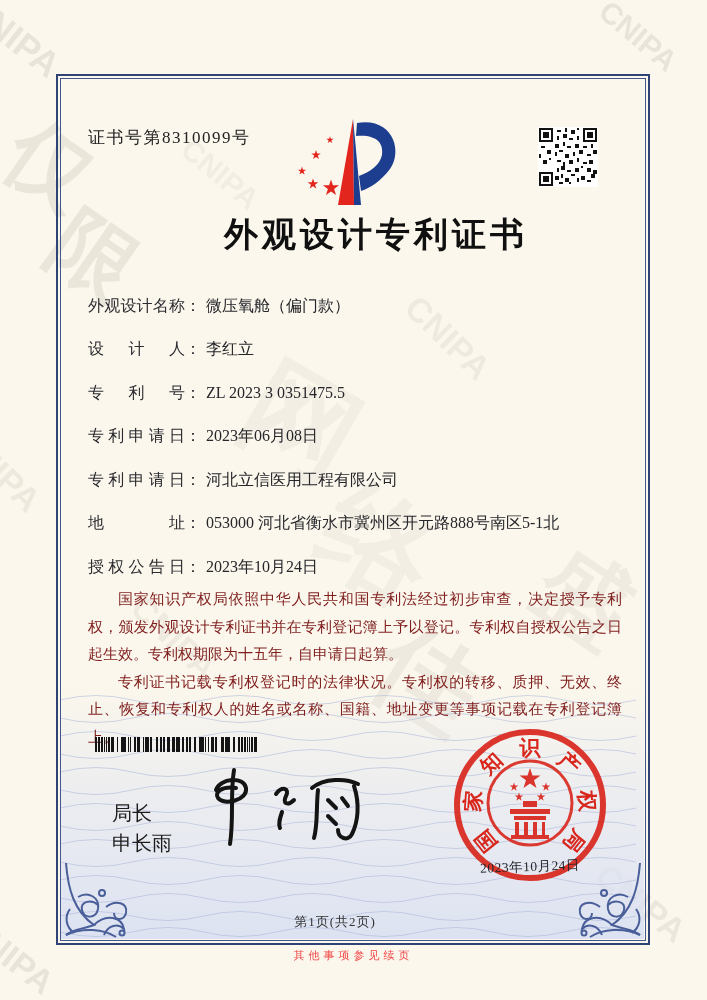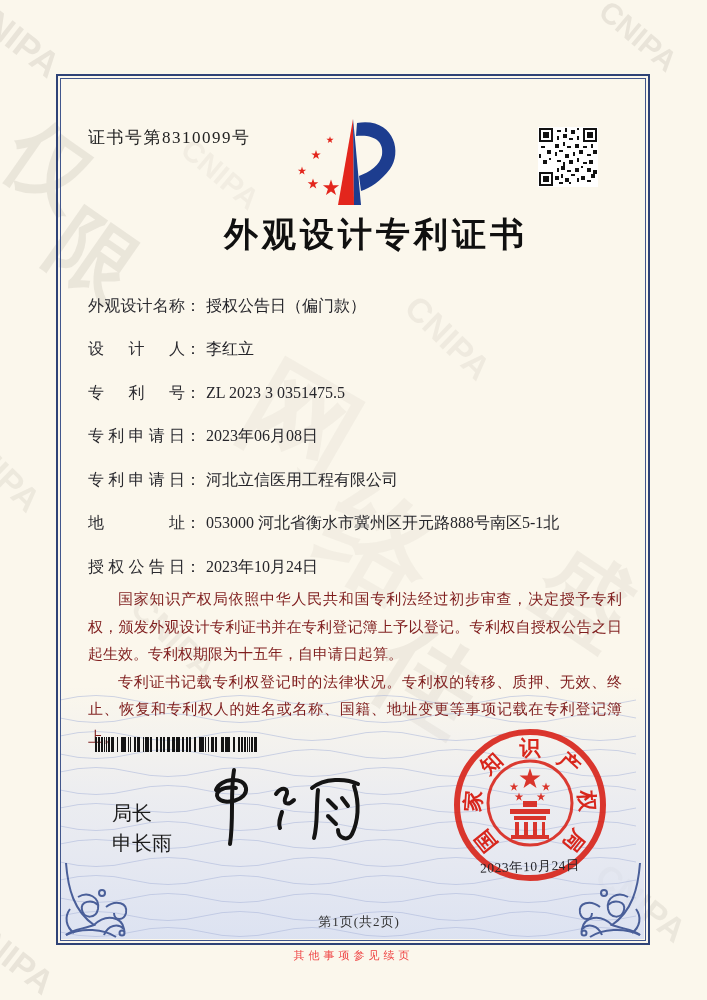--- a/index.html
+++ b/index.html
@@ -42,21 +42,21 @@
          #141414 6px 8px,transparent 8px 11px);}
   .signer{left:112px;font-size:20px;color:#1c1c1c;
           font-family:"Liberation Sans","DejaVu Sans",sans-serif;}
   .sig{left:200px;top:760px;}
   .seal{left:452px;top:727px;width:156px;height:156px;}
   .seal-char{position:absolute;left:78px;top:78px;width:22px;height:22px;
        margin-left:-11px;margin-top:-11px;text-align:center;
        font-size:21px;font-weight:bold;color:#d8261c;line-height:22px;}
   .seal-date{position:absolute;left:0;top:131px;width:156px;text-align:center;
        font-size:13.5px;color:#26262a;letter-spacing:0.5px;transform:rotate(-2deg);}
-  .pagenum{left:64px;top:913px;width:590px;text-align:center;
+  .pagenum{left:40px;top:913px;width:590px;text-align:center;
        font-size:13px;letter-spacing:1px;color:#333;}
   .contnote{left:0;top:948px;width:707px;text-align:center;
        font-size:11px;letter-spacing:4px;color:#ef4444;}
 </style>
 </head>
 <body>
 
 <svg width="0" height="0" style="position:absolute">
   <defs>
     <path id="star5" d="M0,-10 L2.245,-3.09 L9.511,-3.09 L3.633,1.18 L5.878,8.09 L0,4 L-5.878,8.09 L-3.633,1.18 L-9.511,-3.09 L-2.245,-3.09 Z"></path>
@@ -215,21 +215,21 @@
       <rect x="24" y="26" width="2" height="1"></rect>
       <rect x="26" y="23" width="2" height="2"></rect>
     <rect x="10" y="27" width="2" height="1"></rect>
       <rect x="15" y="27" width="1" height="1"></rect>
   </g>
 </svg>
 
 <div class="abs title">外观设计专利证书</div>
 
 <div class="frow" style="top:296px">
-  <span class="flabel">外观设计名称</span><span class="fcolon">：</span><span class="fvalue">授权公告日（偏门款）</span>
+  <span class="flabel">外观设计名称</span><span class="fcolon">：</span><span class="fvalue">微压氧舱（偏门款）</span>
 </div>
 <div class="frow" style="top:339px">
   <span class="flabel">设计人</span><span class="fcolon">：</span><span class="fvalue">李红立</span>
 </div>
 <div class="frow" style="top:383px">
   <span class="flabel">专利号</span><span class="fcolon">：</span><span class="fvalue">ZL 2023 3 0351475.5</span>
 </div>
 <div class="frow" style="top:426px">
   <span class="flabel">专利申请日</span><span class="fcolon">：</span><span class="fvalue">2023年06月08日</span>
 </div>

